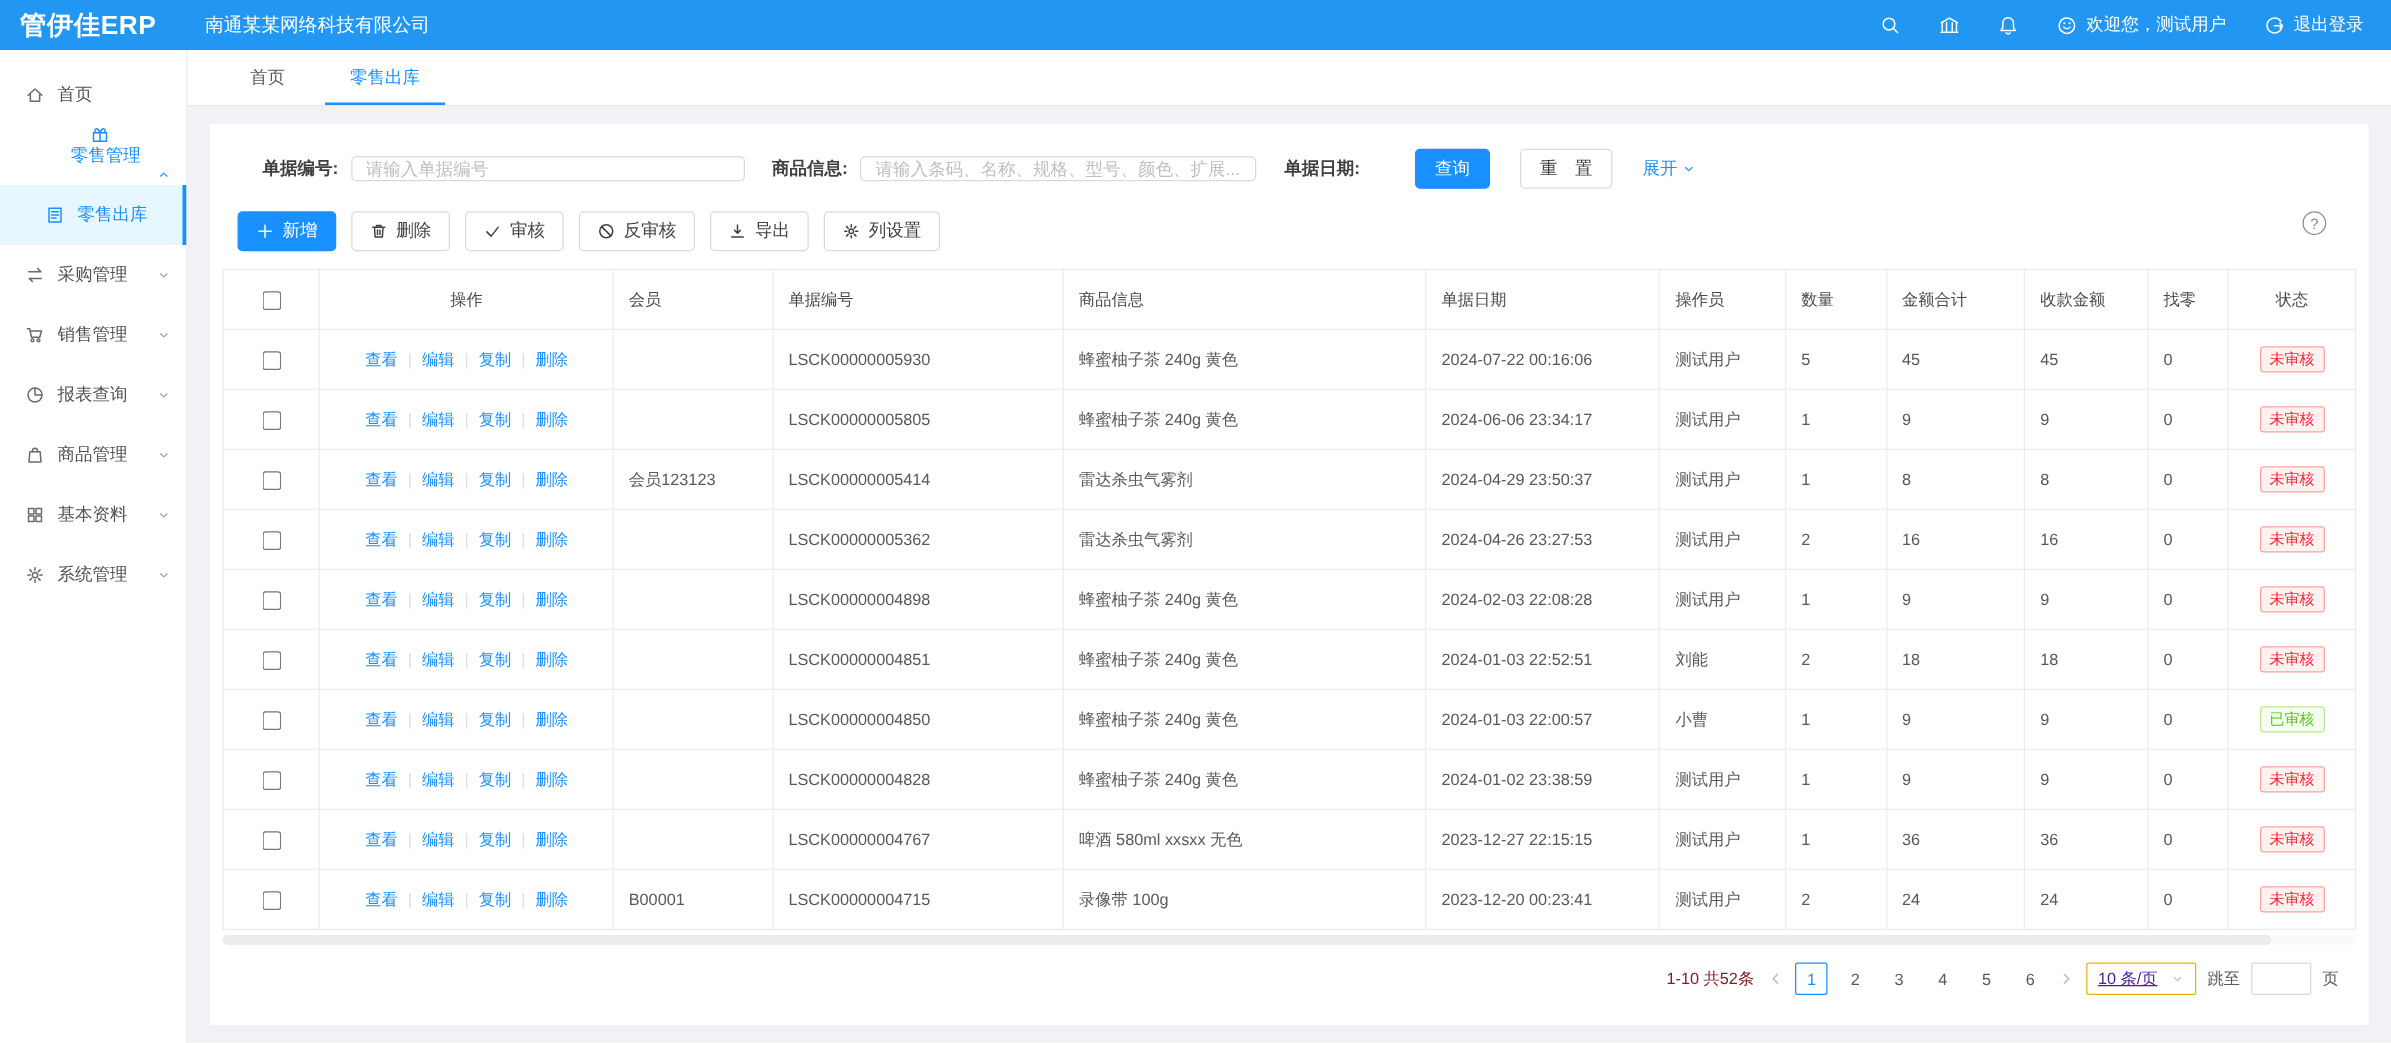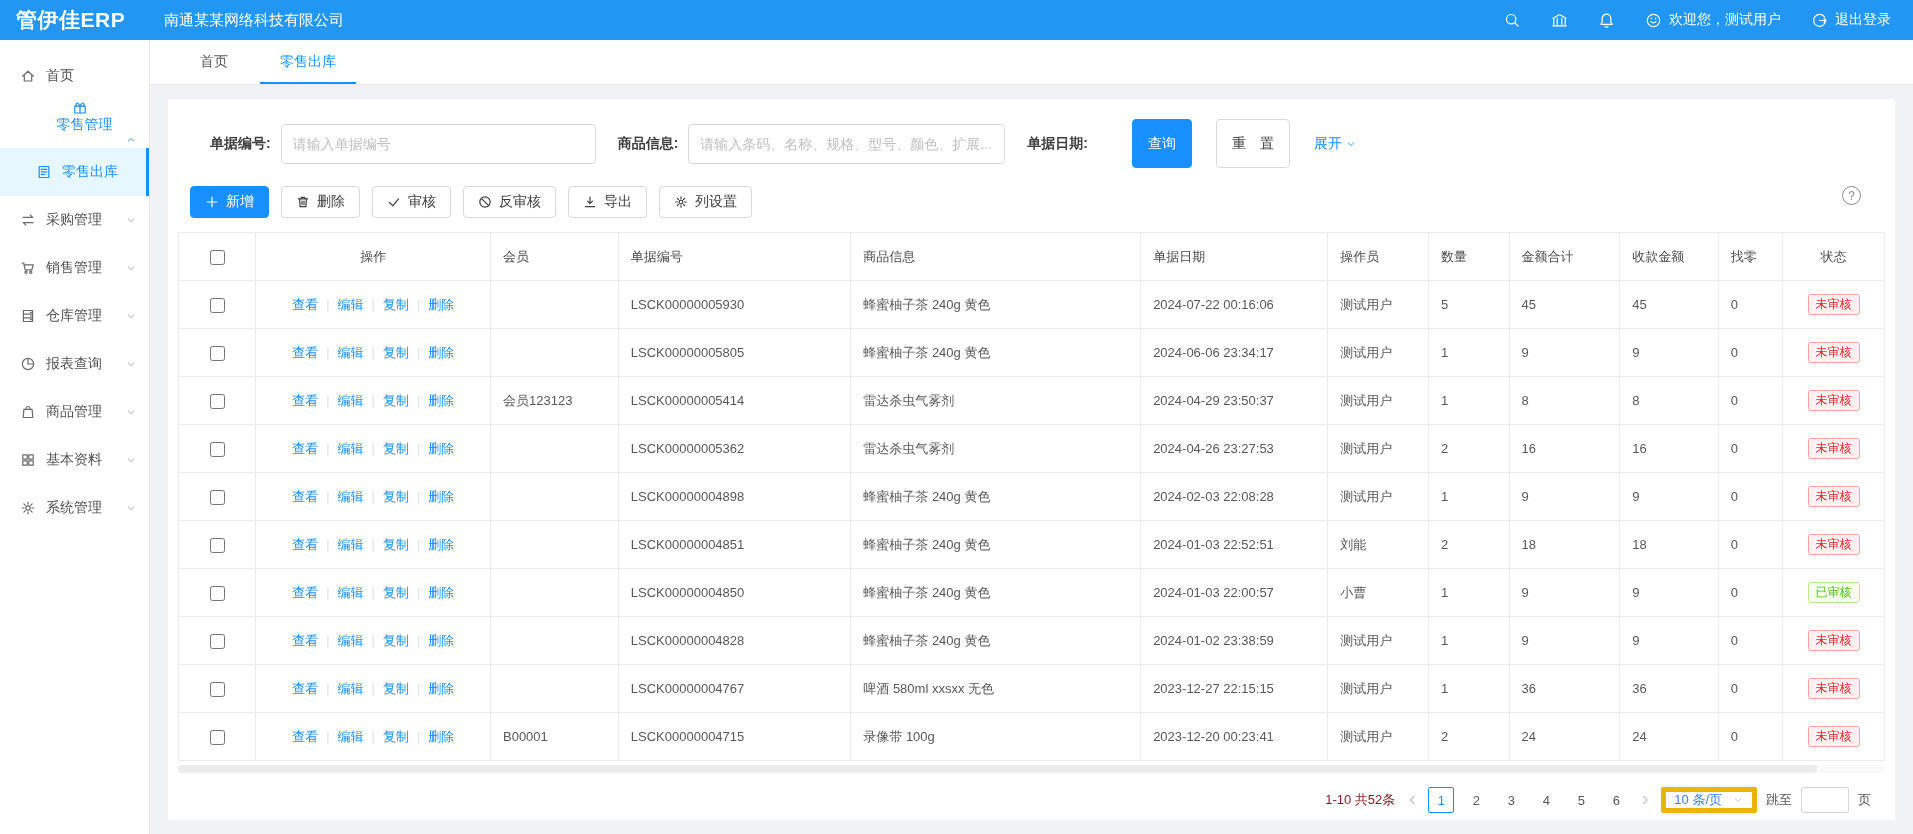--- a/index.html
+++ b/index.html
@@ -39,29 +39,29 @@
   .tab { display:flex; align-items:center; font-size:14px; color:#5a5a5a; cursor:pointer; position:relative; padding:0 4px; }
   .tab.active { color:#1890ff; }
   .tab.active::after { content:""; position:absolute; left:-16px; right:-16px; bottom:0; height:2px; background:#1890ff; }
 
   .content { flex:1; padding:14px 18px; min-height:0; }
   .panel { background:#fff; border-radius:2px; height:100%; display:flex; flex-direction:column; overflow:hidden; }
 
   
   .filter-row { display:flex; align-items:center; padding:20px 24px 6px 42px; flex:0 0 auto; }
   .f-label { font-size:14px; font-weight:700; color:#404040; margin-right:10px; white-space:nowrap;text-align:right; }
-  .f-input { height:40px; border:1px solid #d9d9d9; border-radius:4px; padding:0 11px; font-size:14px; color:#333; outline:none; }
+  .f-input { height:20px; border:1px solid #d9d9d9; border-radius:4px; padding:0 11px; font-size:14px; color:#333; outline:none; }
   .f-input::placeholder, .date-range input::placeholder { color:#bfbfbf; }
   .f-gap { margin-right:22px; }
   .input-billno { width:315px; }
   .input-product { width:317px; }
   .date-range { width:311px; height:32px; border:1px solid #d9d9d9; border-radius:4px; display:flex; align-items:center; padding:0 11px; gap:6px; background:#fff; }
   .date-range input { border:none; outline:none; flex:1; min-width:0; text-align:center; font-size:14px; color:#333; }
   .tilde { color:#bfbfbf; font-size:13px; }
-  .btn { height:49px; padding:0 15px; border-radius:4px; border:1px solid #d9d9d9; background:#fff; font-size:14px; color:#404040; cursor:pointer; font-family:inherit; }
+  .btn { height:32px; padding:0 15px; border-radius:4px; border:1px solid #d9d9d9; background:#fff; font-size:14px; color:#404040; cursor:pointer; font-family:inherit; }
   .btn.primary { background:#1890ff; border-color:#1890ff; color:#fff; }
   .btn-search { margin-left:34px; }
   .btn-reset { margin-left:24px; letter-spacing:5px; padding-right:10px; }
   .expand-link { margin-left:24px; color:#1890ff; font-size:14px; display:flex; align-items:center; gap:3px; cursor:pointer; text-decoration:none; white-space:nowrap; }
   .expand-link svg { display:block; }
 
   
   .toolbar-row { display:flex; align-items:flex-start; gap:12px; padding:12px 20px 14px 22px; flex:0 0 auto; }
   .tbtn { height:32px; display:inline-flex; align-items:center; gap:7px; padding:0 14px; border:1px solid #d9d9d9; border-radius:4px; background:#fff; font-size:14px; color:#404040; cursor:pointer; font-family:inherit; }
   .tbtn.primary { background:#1890ff; border-color:#1890ff; color:#fff; }
@@ -85,21 +85,21 @@
 
   .hscroll { height:8px; margin:4px 10px 0; background:#fafafa; border-radius:4px; position:relative; flex:0 0 auto; }
   .hscroll .thumb { position:absolute; top:0; bottom:0; left:0; width:96%; background:#ececec; border-radius:4px; }
 
   
   .pagination { display:flex; align-items:center; justify-content:flex-end; gap:9px; padding:14px 24px 10px; font-size:13px; color:#595959; flex:0 0 auto; }
   .pg-summary { margin-right:1px; color:#7f1d1d; }
   .page-arrow { color:#bfbfbf; display:flex; align-items:center; cursor:pointer; }
   .page-btn { min-width:26px; height:26px; display:flex; align-items:center; justify-content:center; border-radius:2px; cursor:pointer; color:#595959; background:#fff; }
   .page-btn.current { border:1px solid #1890ff; color:#1890ff; }
-  .size-select { height:26px; border:5px solid #eab308; border-radius:2px; display:flex; align-items:center; gap:10px; padding:0 8px; color:#3b82f6; cursor:pointer; background:#fff; }
+  .size-select { height:26px; border:1px solid #eab308; border-radius:2px; display:flex; align-items:center; gap:10px; padding:0 8px; color:#4c1d95; cursor:pointer; background:#fff;text-decoration:underline; }
   .size-select svg { color:#bfbfbf; }
   .jump-label, .jump-suffix { color:#595959; }
   .jump-input { width:48px; height:26px; border:1px solid #d9d9d9; border-radius:2px; outline:none; padding:0 6px; font-size:13px; }
 </style>
 </head>
 <body>
 
 <div class="app">
 
   <header class="topbar">
@@ -203,34 +203,20 @@
           <span>销售管理</span>
           <span class="chev">
             <svg width="12" height="12" viewBox="0 0 16 16" fill="none" stroke="currentColor" stroke-width="1.2" stroke-linecap="round" stroke-linejoin="round">
               <path d="M4.5 6.7 8 10l3.5-3.3"></path>
             </svg>
           </span>
         </div>
         <div class="side-item   ">
           <span class="s-icon">
             <svg width="16" height="16" viewBox="0 0 16 16" fill="none" stroke="currentColor" stroke-width="1.2" stroke-linecap="round" stroke-linejoin="round">
-              <rect x="3.4" y="2.5" width="9.2" height="11"></rect>
-              <path d="M3.4 6.2h9.2M3.4 9.9h9.2M10.3 4.3h1.2M10.3 8h1.2M10.3 11.7h1.2"></path>
-            </svg>
-          </span>
-          <span>仓库管理</span>
-          <span class="chev">
-            <svg width="12" height="12" viewBox="0 0 16 16" fill="none" stroke="currentColor" stroke-width="1.2" stroke-linecap="round" stroke-linejoin="round">
-              <path d="M4.5 6.7 8 10l3.5-3.3"></path>
-            </svg>
-          </span>
-        </div>
-        <div class="side-item   ">
-          <span class="s-icon">
-            <svg width="16" height="16" viewBox="0 0 16 16" fill="none" stroke="currentColor" stroke-width="1.2" stroke-linecap="round" stroke-linejoin="round">
               <circle cx="8" cy="8" r="5.6"></circle>
               <path d="M8 2.4V8h5.6"></path>
             </svg>
           </span>
           <span>报表查询</span>
           <span class="chev">
             <svg width="12" height="12" viewBox="0 0 16 16" fill="none" stroke="currentColor" stroke-width="1.2" stroke-linecap="round" stroke-linejoin="round">
               <path d="M4.5 6.7 8 10l3.5-3.3"></path>
             </svg>
           </span>

